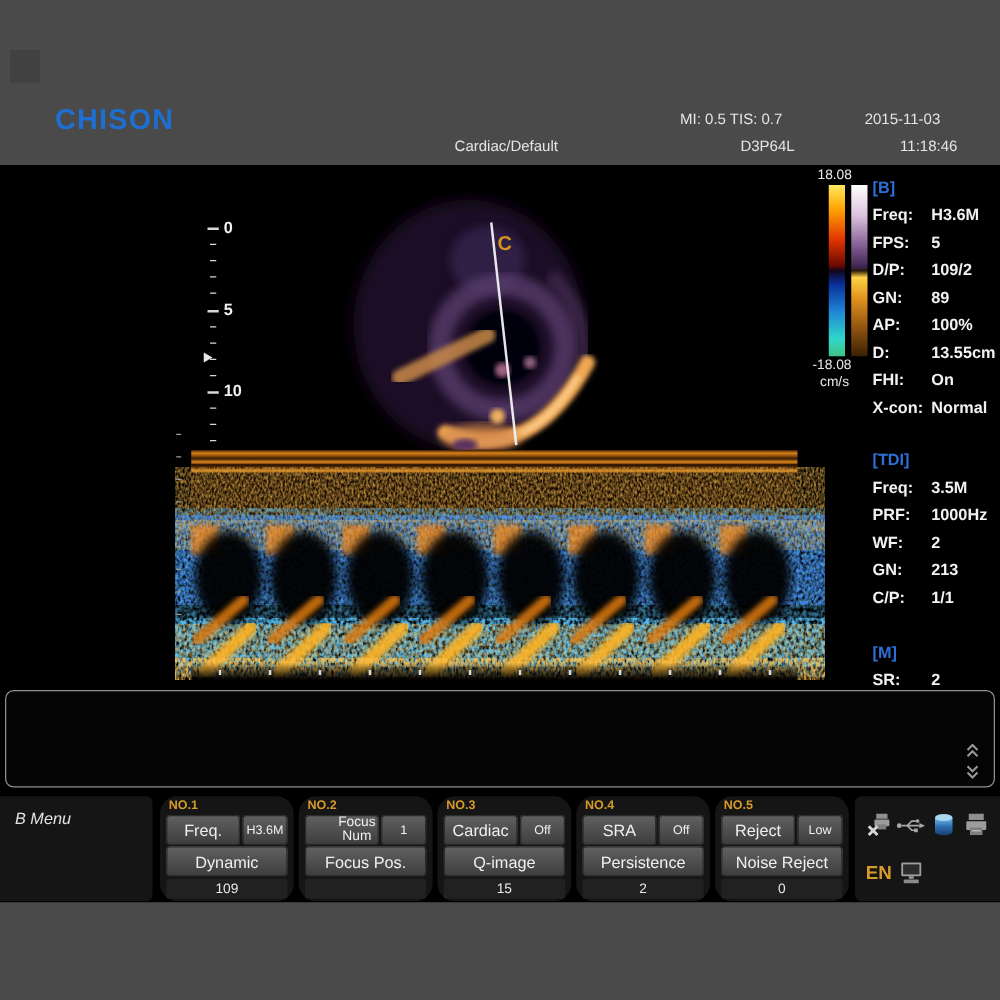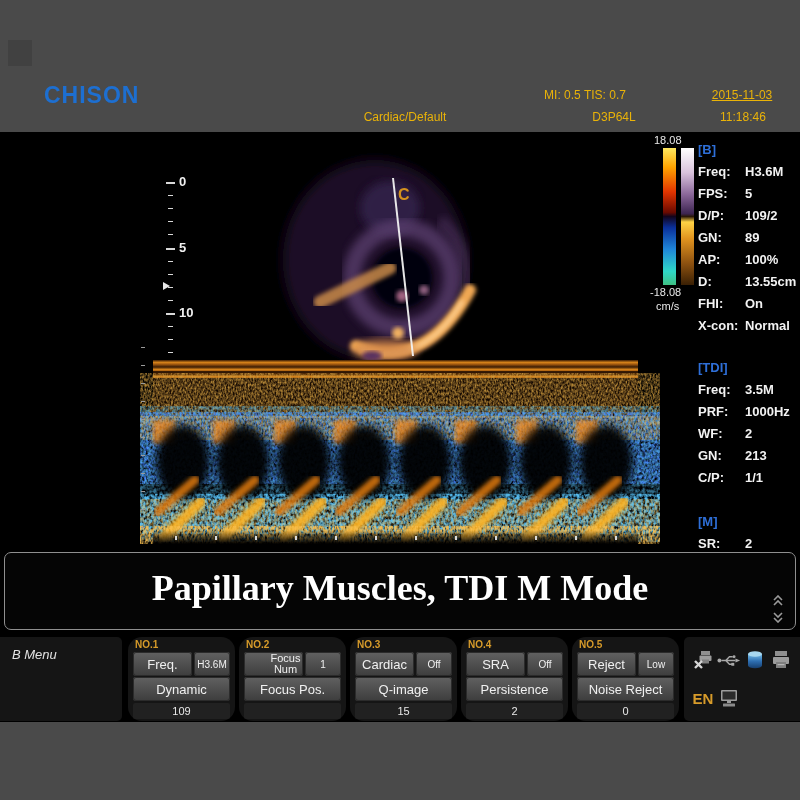--- a/index.html
+++ b/index.html
@@ -3,23 +3,23 @@
 <meta charset="utf-8">
 <style>
   html,body{margin:0;padding:0;}
   body{width:800px;height:800px;position:relative;overflow:hidden;background:#4a4a4a;
        font-family:"Liberation Sans",sans-serif;}
   .abs{position:absolute;}
   
   .top-header{left:0;top:0;width:800px;height:132px;background:#4a4a4a;}
   .dark-square{left:8px;top:40px;width:24px;height:26px;background:#414141;}
   .logo{left:44px;top:82px;font-size:23px;font-weight:bold;color:#1d6fd1;letter-spacing:1px;}
-  .htxt{color:#eab308;font-size:12px;text-align:center;}
+  .htxt{color:#e5e5e5;font-size:12px;text-align:center;}
   .mi-tis{left:505px;top:88px;width:160px;}
-  .hdate{left:690px;top:88px;width:104px;text-decoration:underline;}
+  .hdate{left:670px;top:88px;width:104px;}
   .preset{left:330px;top:110px;width:150px;}
   .probe{left:561px;top:110px;width:106px;}
   .htime{left:693px;top:110px;width:100px;}
   
   .main-black{left:0;top:132px;width:800px;height:590px;background:#000;}
   .us-svg{left:140px;top:150px;}
   
   .cb-max{left:654px;top:134px;width:40px;font-size:11px;color:#e8e8e8;text-align:left;}
   .cb-min{left:650px;top:286px;width:44px;font-size:11px;color:#e8e8e8;}
   .cb-unit{left:656px;top:300px;width:40px;font-size:11px;color:#e8e8e8;}
@@ -292,21 +292,20 @@
       <span class="ilab">SR:</span>
       <span class="ival">2</span>
     </div>
   <div class="irow">
       <span class="ilab">Line:</span>
       <span class="ival">110</span>
     </div>
 </div>
 
 <div class="abs caption-bar">
-  <div class="abs caption-text">Papillary Muscles, TDI M Mode</div>
   <div class="cap-chevrons">
     <svg width="12" height="13" viewBox="0 0 12 13">
       <path d="M2 5 L6 1 L10 5 M2 10 L6 6 L10 10" stroke="#9a9a9a" stroke-width="1.6" fill="none"></path>
     </svg>
     <svg width="12" height="13" viewBox="0 0 12 13">
       <path d="M2 3 L6 7 L10 3 M2 8 L6 12 L10 8" stroke="#9a9a9a" stroke-width="1.6" fill="none"></path>
     </svg>
   </div>
 </div>
 

